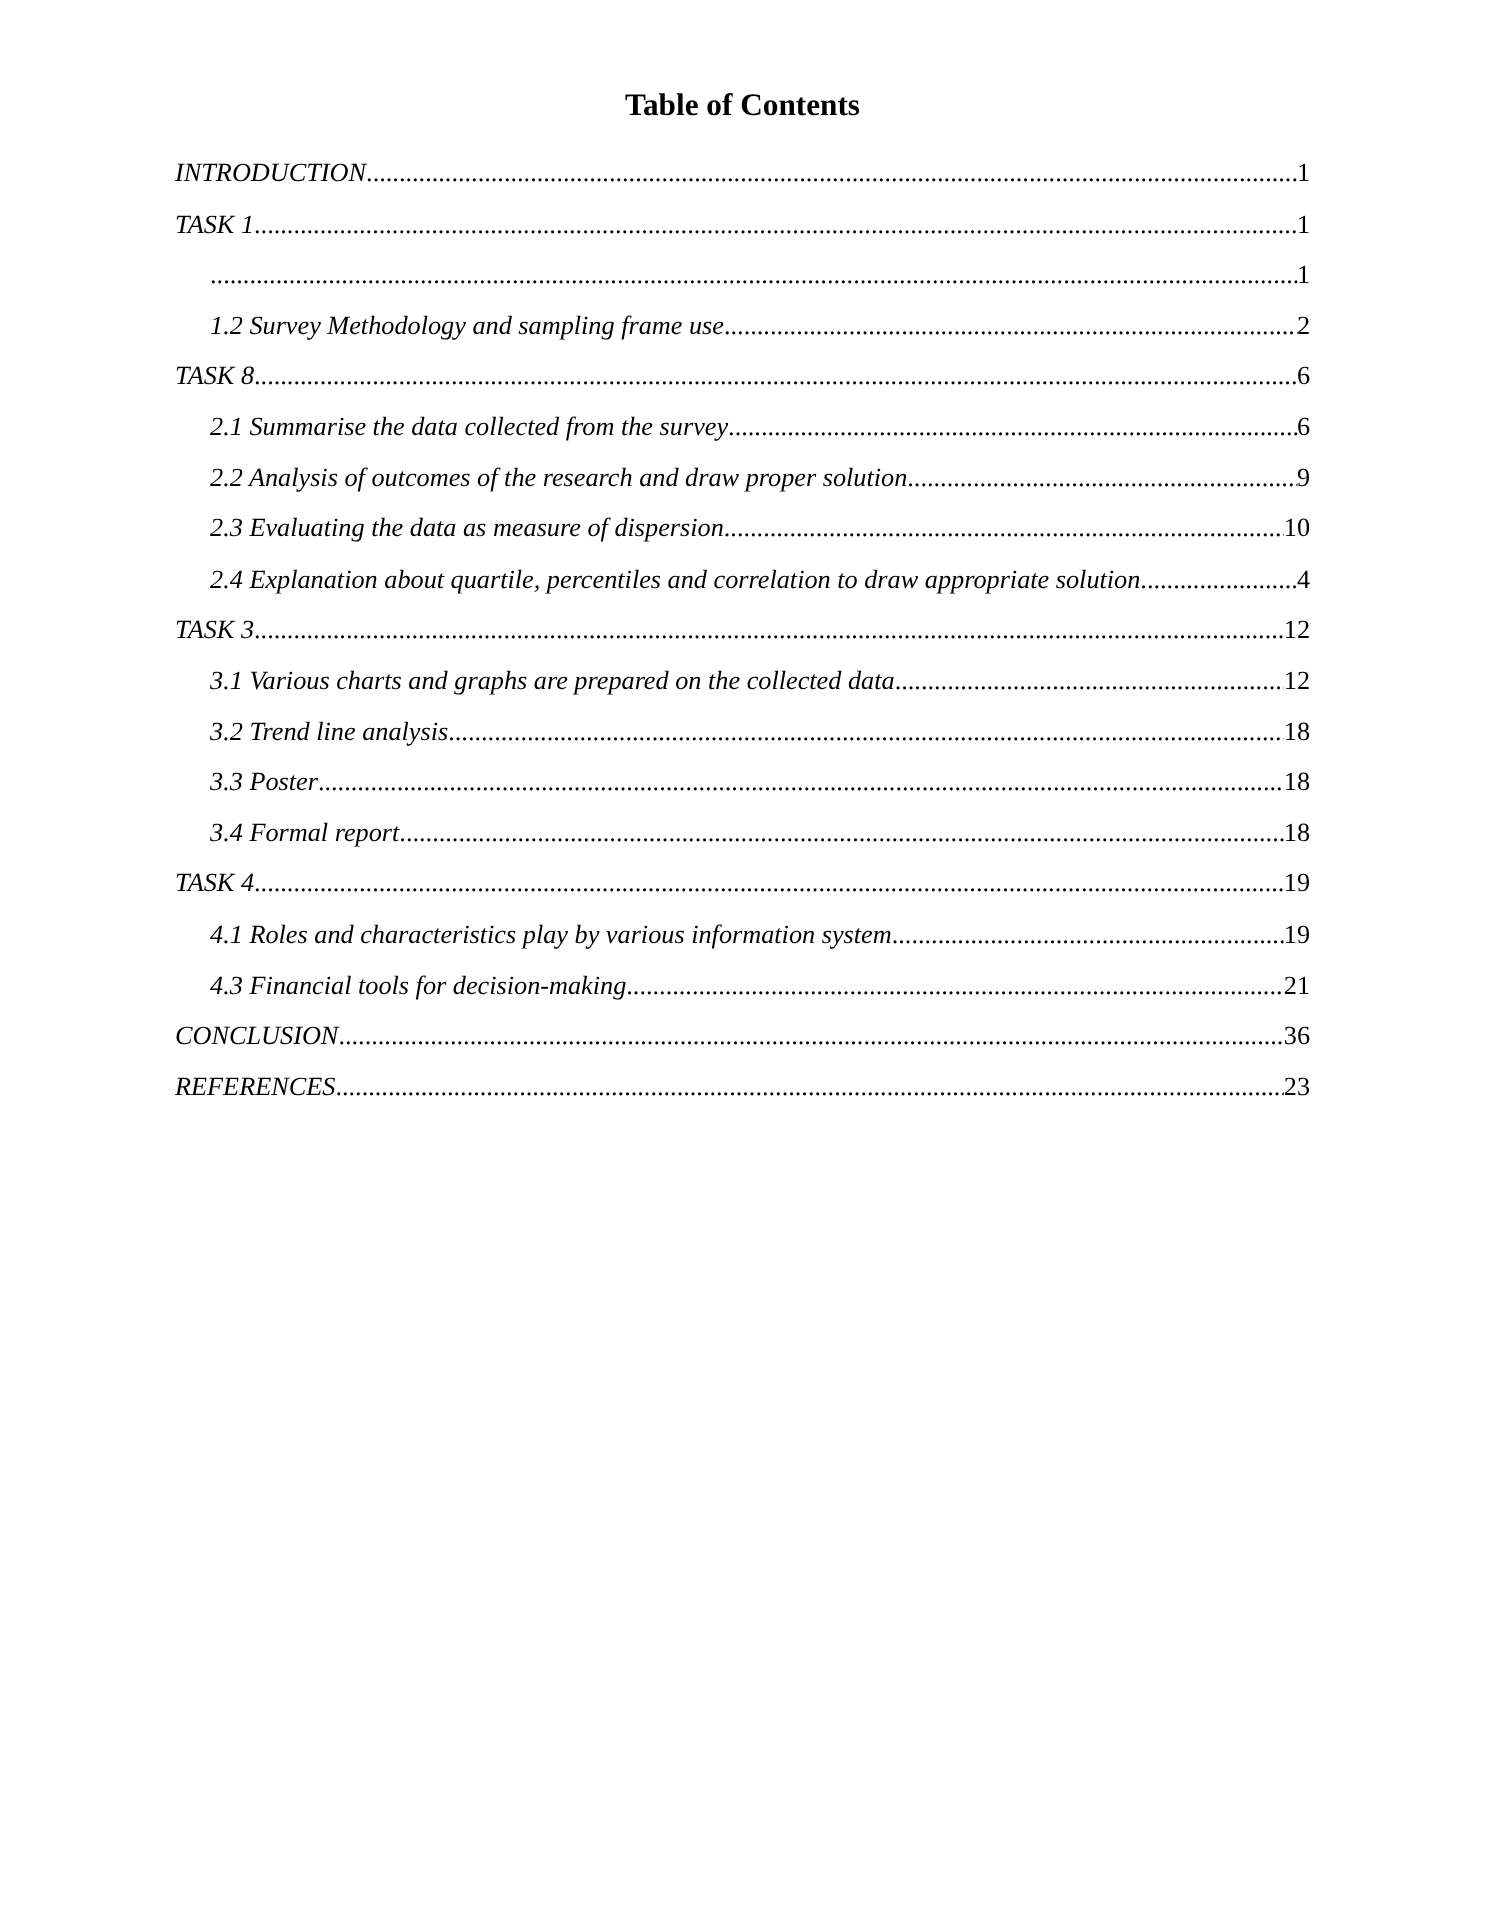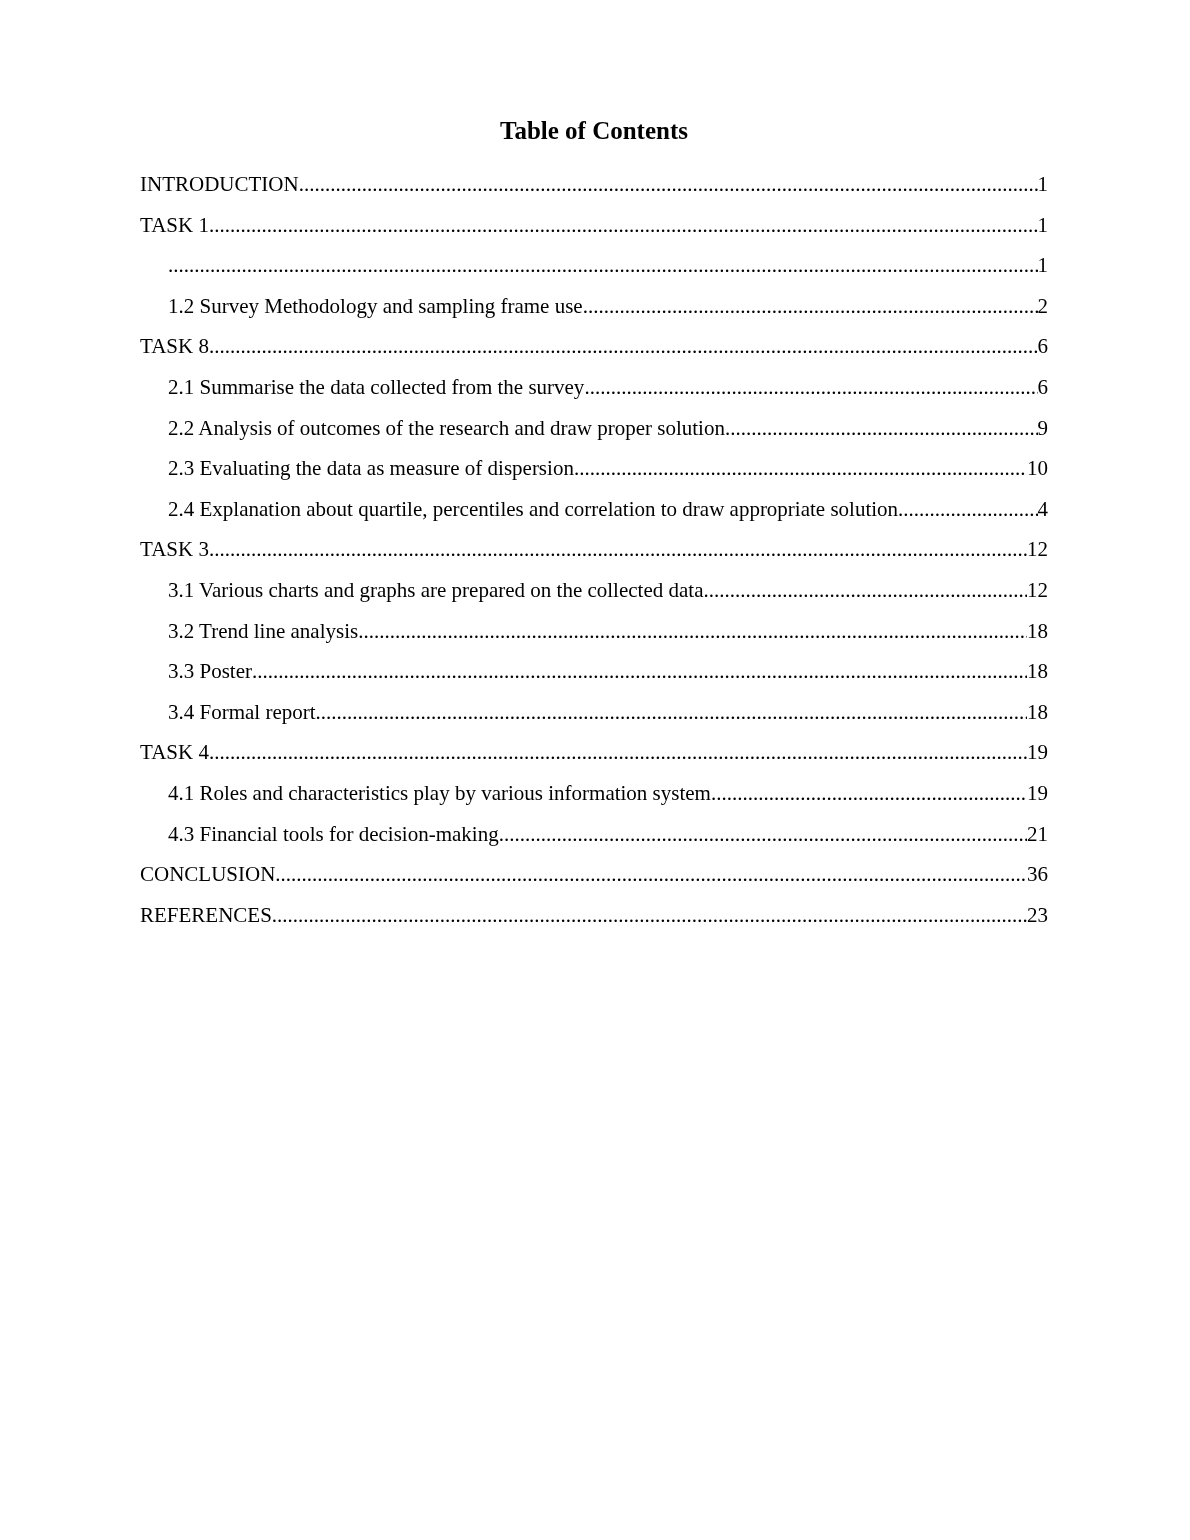--- a/index.html
+++ b/index.html
@@ -13,21 +13,21 @@
     height: 1540px;
     font-family: "Liberation Serif", "DejaVu Serif", serif;
     color: #000000;
     overflow: hidden;
   }
 
   .page {
     width: 1190px;
     height: 1540px;
     background: #ffffff;
-    padding: 116px 142px 0 140px;
+    padding: 70px 142px 0 140px;
   }
 
   .doc-title {
     text-align: center;
     font-weight: bold;
     font-size: 25px;
     line-height: 30px;
     margin-bottom: 18px;
   }
 
@@ -41,20 +41,21 @@
     line-height: 40.6px;
     white-space: nowrap;
   }
 
   .toc-entry.indent {
     padding-left: 28px;
   }
 
   .toc-label {
     flex: 0 0 auto;
+    font-style: italic;
   }
 
   .toc-leader {
     flex: 1 1 auto;
     overflow: hidden;
     white-space: nowrap;
     min-width: 0;
   }
 
   .toc-leader::after {

